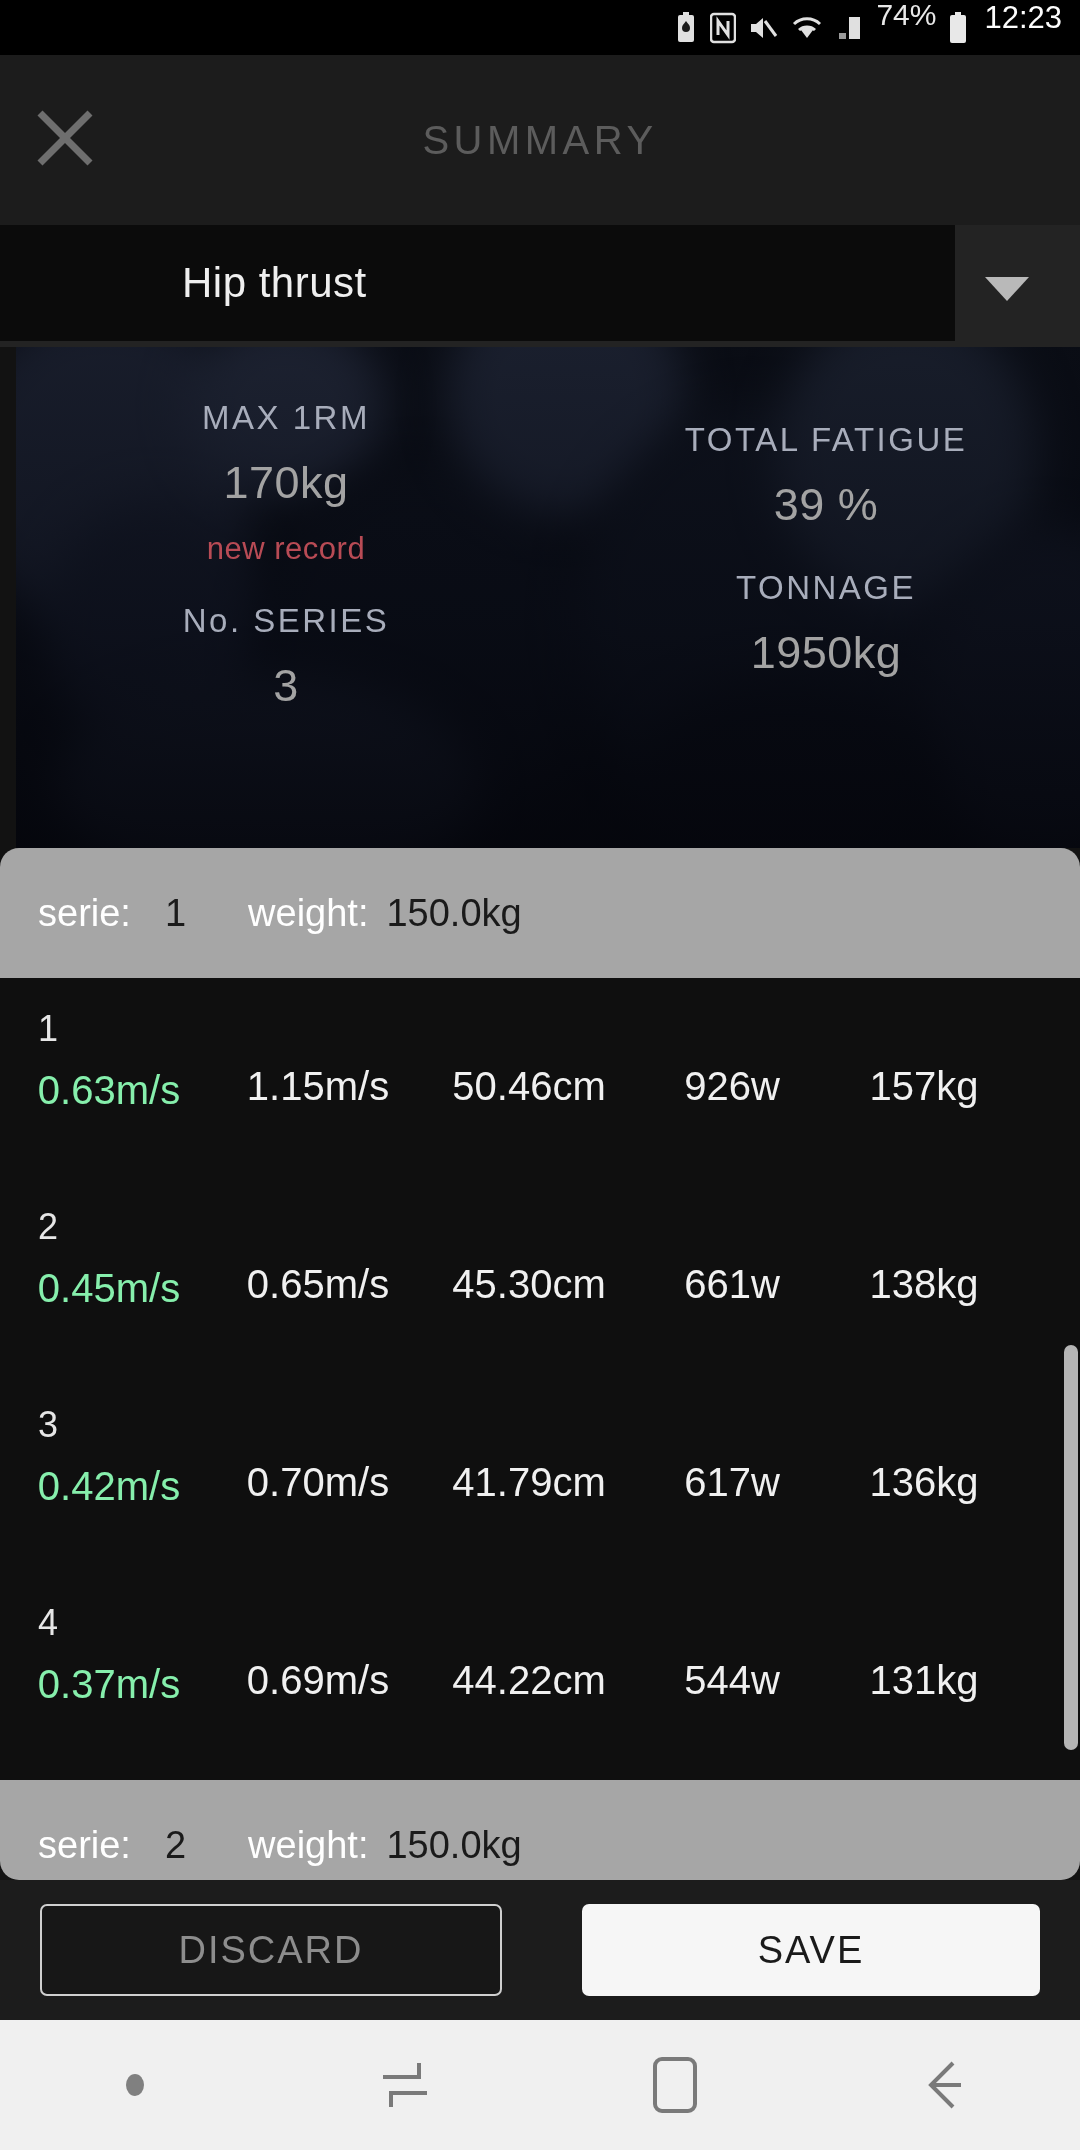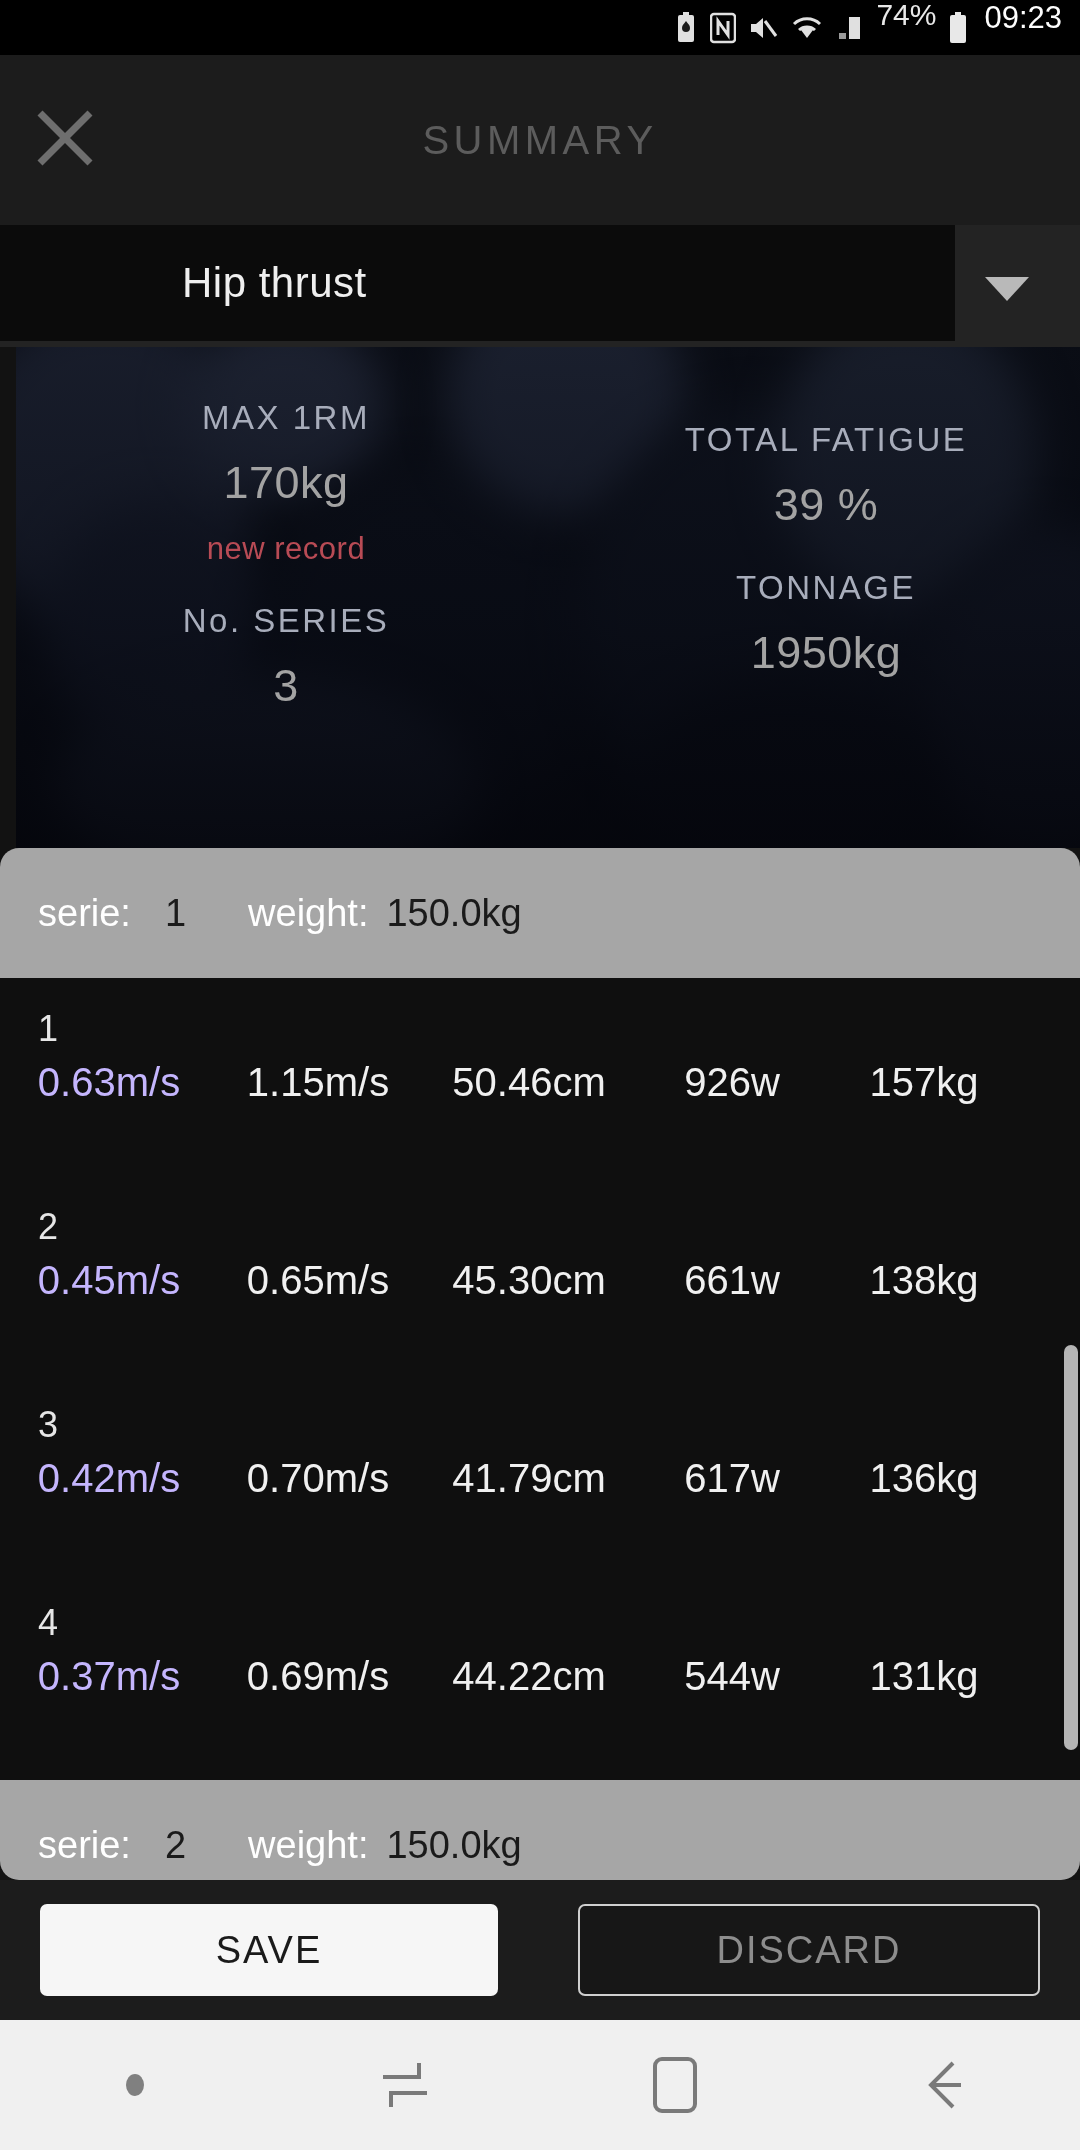--- a/index.html
+++ b/index.html
@@ -109,21 +109,21 @@
     color:#e6e6e6; font-size:36px; font-weight:300;
   }
   .rep-cells{
     position:absolute; left:0; top:72px; width:1080px;
     display:flex; align-items:center;
   }
   .cell{
     color:#f0f0f0; font-size:40px; font-weight:300; text-align:center;
     white-space:nowrap;
   }
-  .cell.c0{ width:218px; color:#c4b5fd; }
+  .cell.c0{ width:218px; color:#86efac;margin-top:8px; }
   .cell.c1{ width:200px; }
   .cell.c2{ width:222px; }
   .cell.c3{ width:184px; }
   .cell.c4{ width:200px; }
 
   .scrollbar{
     position:absolute; right:2px; top:497px; width:14px; height:405px;
     background:#b5b5b5; border-radius:8px; cursor:pointer;
   }
 
@@ -188,21 +188,21 @@
           <path d="M13 25 L13 3 L24 3 L24 25 Z" fill="#e0e0e0"></path>
         </svg>
     </span>
     <span class="sb-text">74%</span>
     <span class="sicon">
       <svg width="20" height="32" viewBox="0 0 20 32">
           <rect x="7" y="0" width="6" height="3" fill="#e8e8e8"></rect>
           <rect x="2" y="3" width="16" height="28" rx="2" fill="#e8e8e8"></rect>
         </svg>
     </span>
-    <span class="sb-time">09:23</span>
+    <span class="sb-time">12:23</span>
   </div>
 
   <div class="header">
     <div class="header-title">SUMMARY</div>
     <div class="close-btn">
       <span>
         <svg width="70" height="70" viewBox="0 0 70 70">
             <line x1="10" y1="10" x2="60" y2="60" stroke="#6e6e6e" stroke-width="7"></line>
             <line x1="60" y1="10" x2="10" y2="60" stroke="#6e6e6e" stroke-width="7"></line>
           </svg>
@@ -319,22 +319,22 @@
       <span class="sp2"></span>
       <span class="k">weight:</span>
       <span class="sp3"></span>
       <span class="v">150.0kg</span>
     </div>
 
     <div class="scrollbar"></div>
   </div>
 
   <div class="action-bar">
+    <div class="btn btn-discard">DISCARD</div>
     <div class="btn btn-save">SAVE</div>
-    <div class="btn btn-discard">DISCARD</div>
   </div>
 
   <div class="navbar">
     <div class="navslot">
       <span class="nav-dot"></span>
     </div>
     <div class="navslot">
       <span>
         <svg width="60" height="60" viewBox="0 0 60 60">
           <path d="M8 22 H44 V8" fill="none" stroke="#7a7a7a" stroke-width="4"></path>

